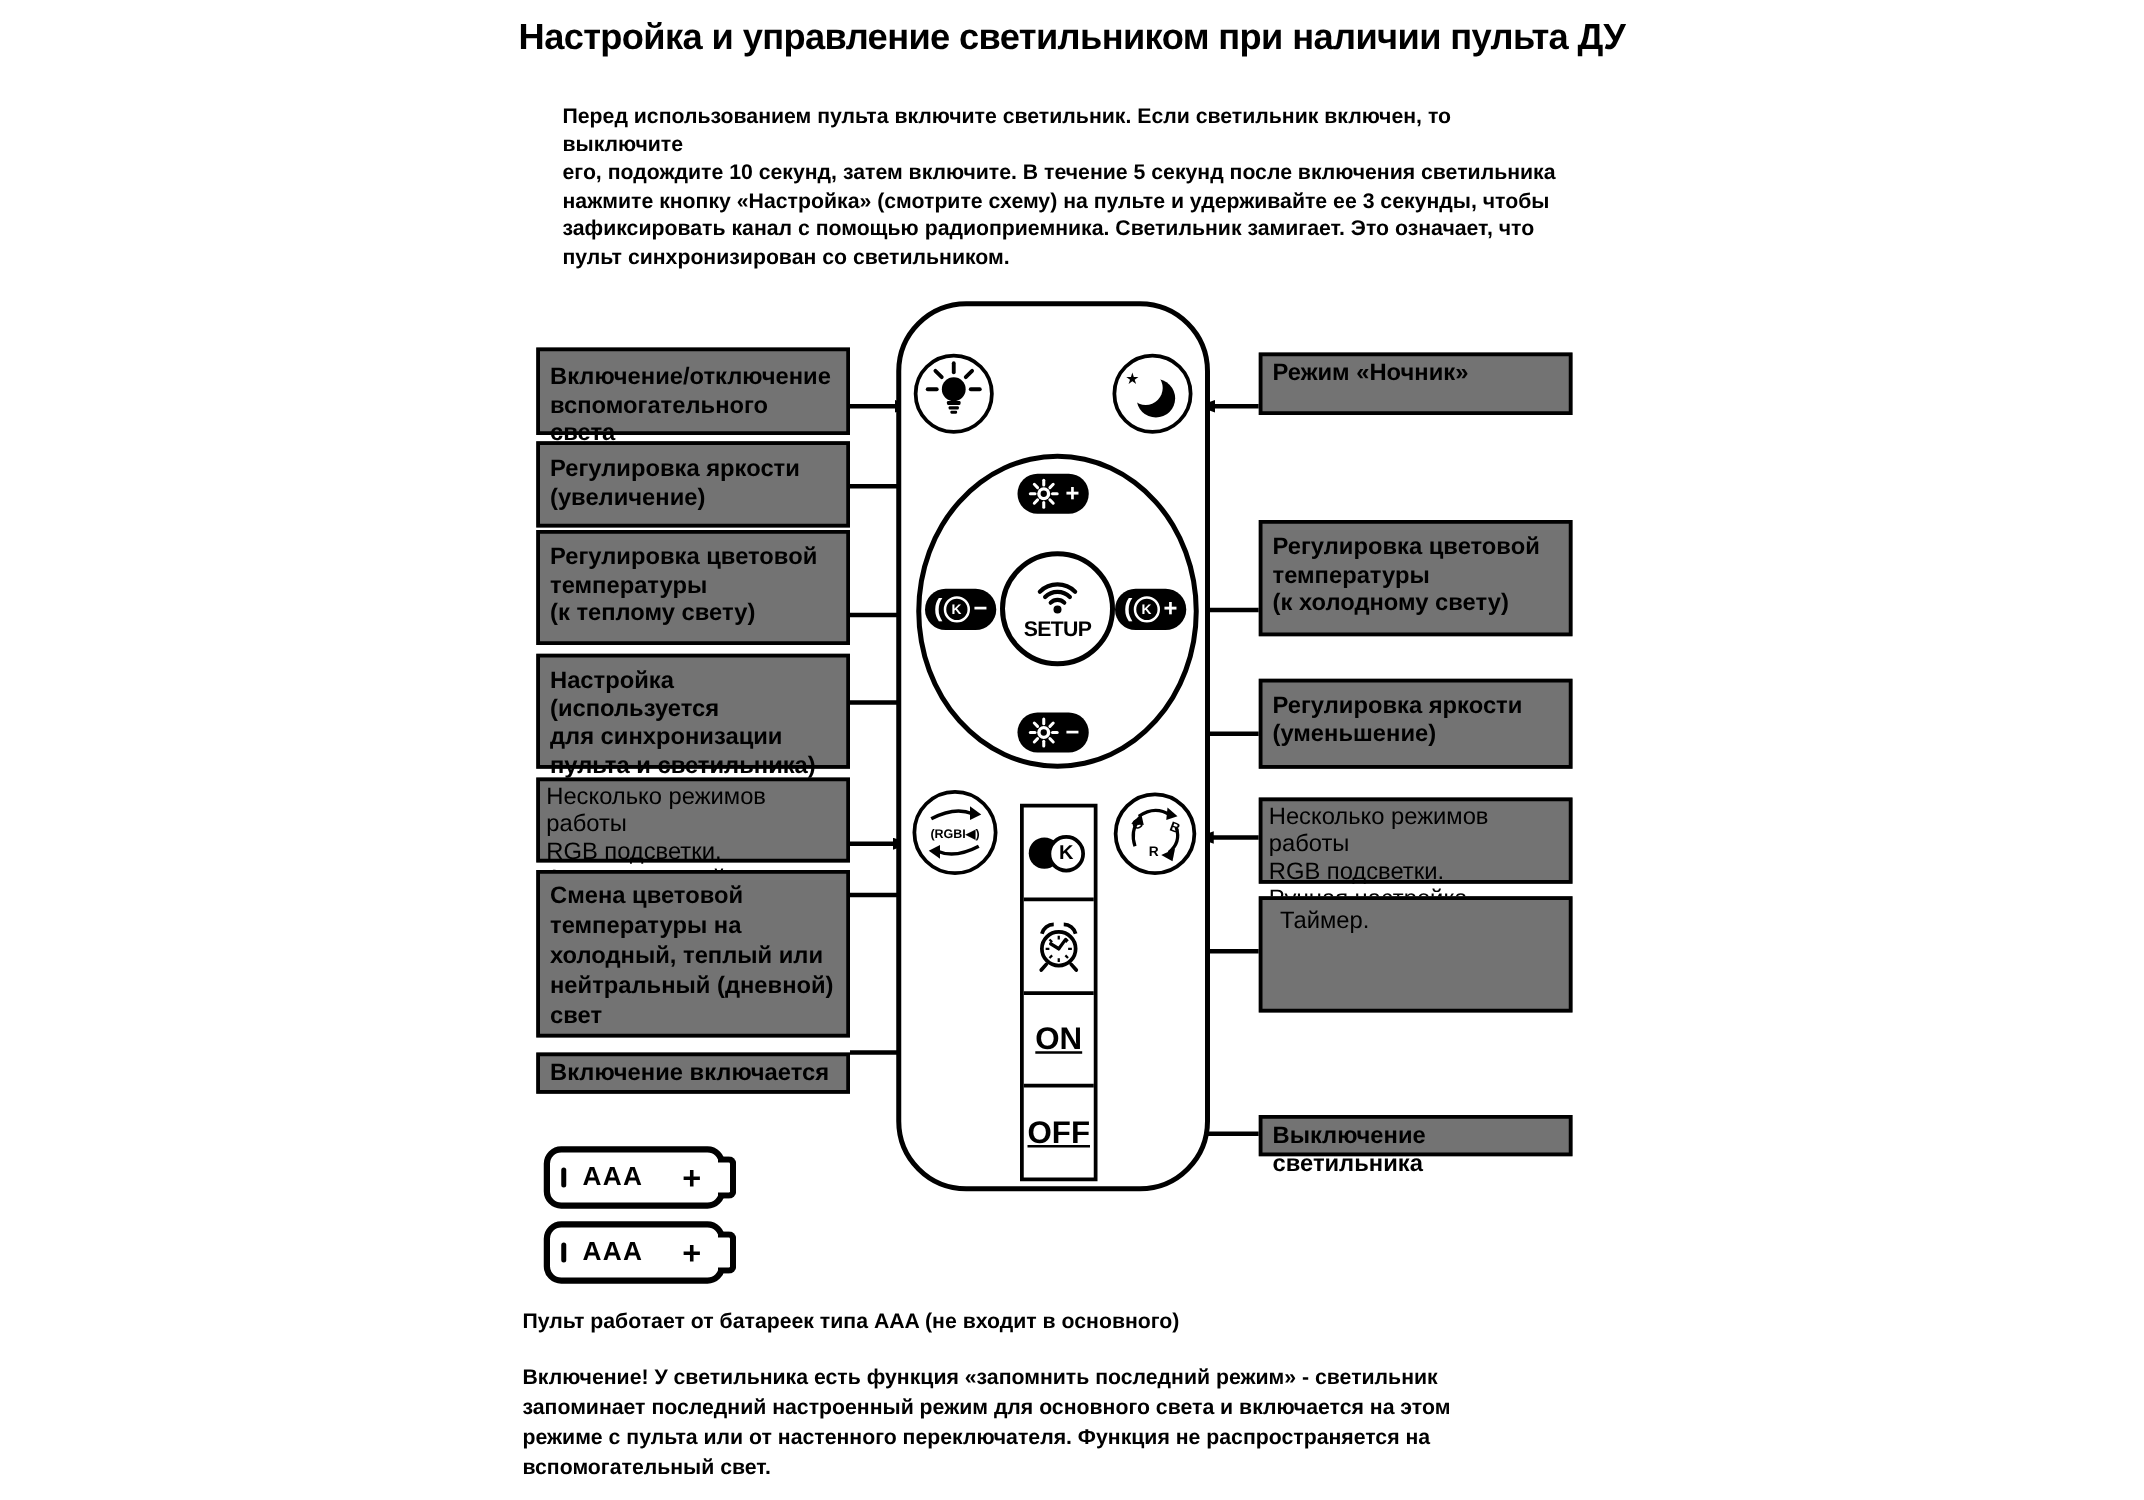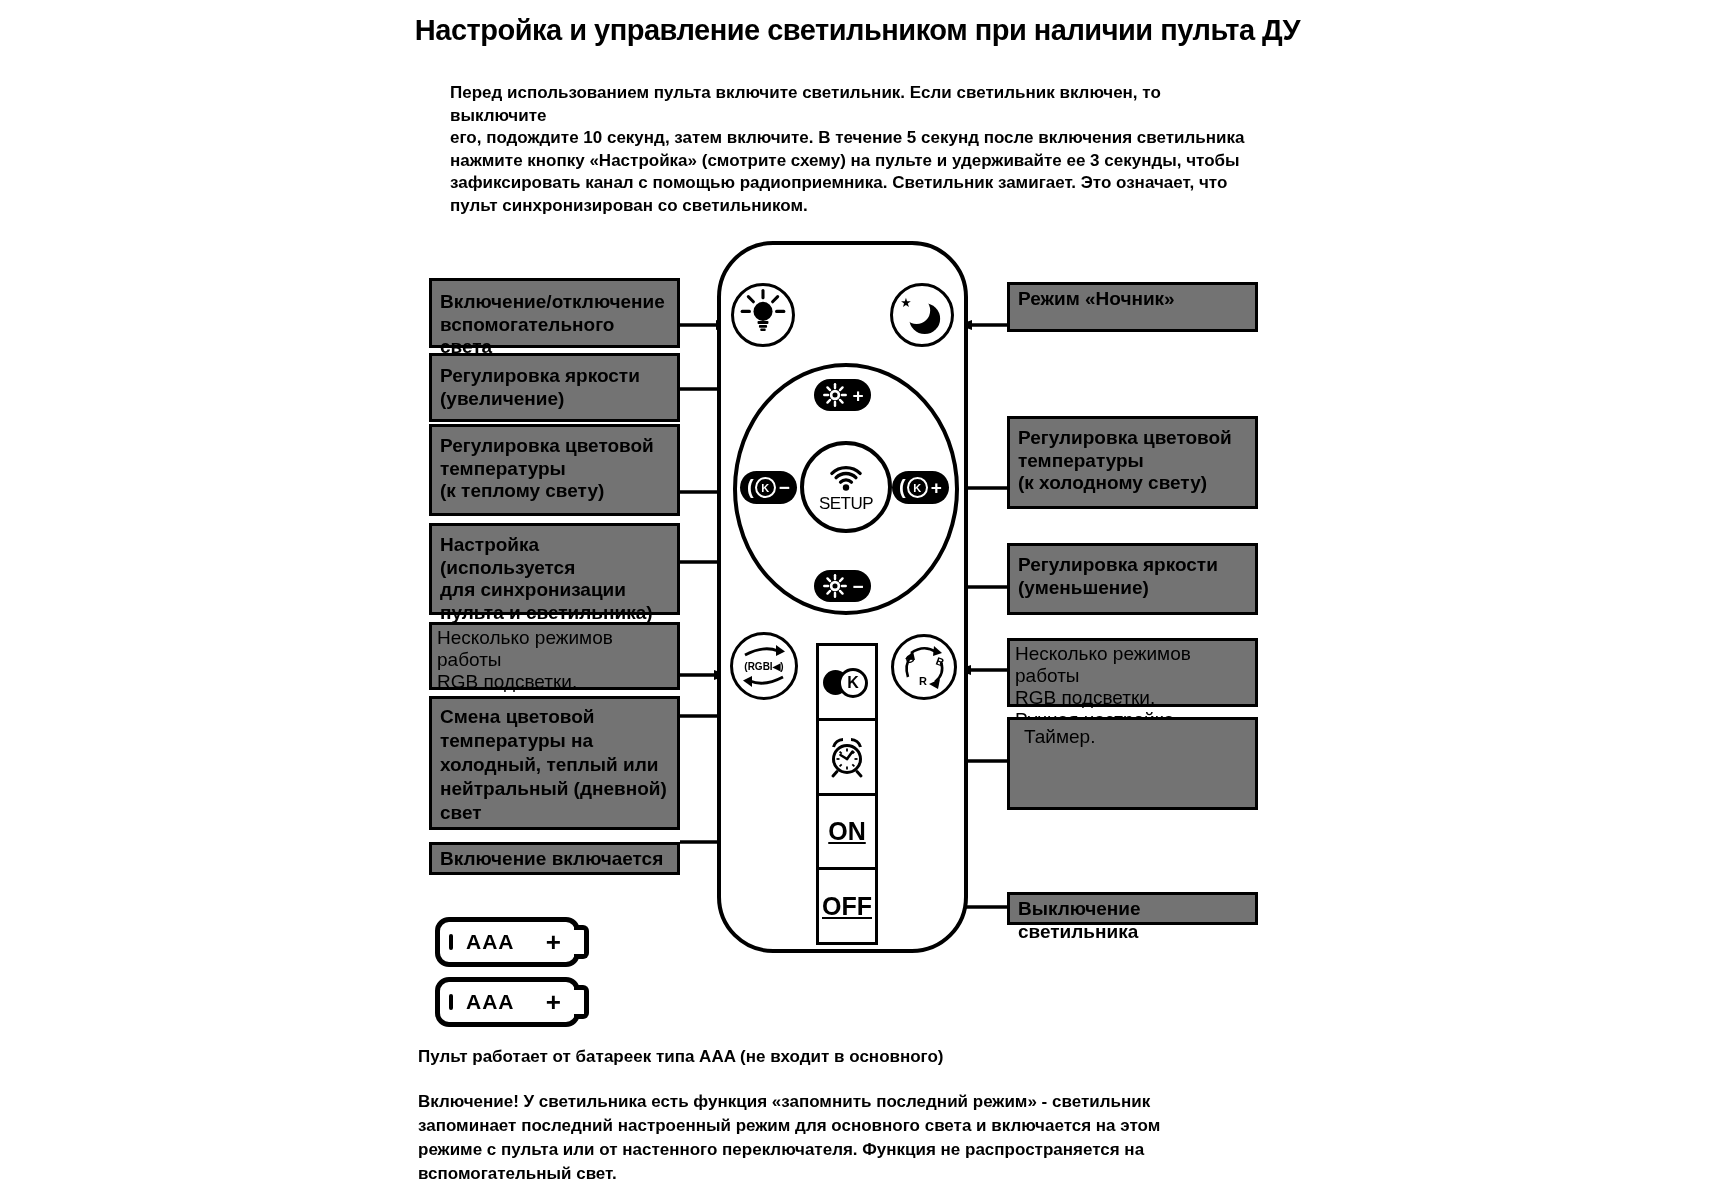--- a/index.html
+++ b/index.html
@@ -14,21 +14,21 @@
   .box{border:3px solid #000;background:#737373;font-weight:bold;font-size:19px;line-height:22.5px;
        padding:8px 8px;white-space:pre-line;}
   .box.rg{font-weight:normal;padding:2px 5px;line-height:22px;}
   .box.single{padding:3px 8px;}
   
   #remote{left:717px;top:241px;width:251px;height:712px;border:4px solid #000;border-radius:56px;background:#fff;}
   .circle-btn{border:3px solid #000;border-radius:50%;background:#fff;display:flex;align-items:center;justify-content:center;}
   #dpad{left:12px;top:118px;width:226px;height:252px;border:4px solid #000;border-radius:50%;background:#fff;}
   #setup-btn{left:79px;top:196px;width:92px;height:92px;border:4px solid #000;border-radius:50%;background:#fff;
              display:flex;flex-direction:column;align-items:center;justify-content:center;}
-  #setup-btn .setup-txt{font-weight:normal;font-size:17px;letter-spacing:-0.5px;margin-top:1px;text-align:center;}
+  #setup-btn .setup-txt{font-weight:bold;font-size:17px;letter-spacing:-0.5px;margin-top:1px;text-align:center;}
   .pill{background:#000;border-radius:17px;color:#fff;display:flex;align-items:center;justify-content:center;gap:1px;}
   .pill .sign{font-weight:bold;font-size:19px;color:#fff;line-height:1;margin-left:2px;}
   .pill .paren{font-weight:bold;font-size:20px;color:#fff;line-height:1;margin-top:-2px;}
   .pill .kring{width:17px;height:17px;border:2px solid #fff;border-radius:50%;display:flex;align-items:center;
                justify-content:center;font-weight:bold;font-size:11px;color:#fff;}
   #btn-column{left:95px;top:398px;width:62px;height:302px;border:3px solid #000;display:flex;flex-direction:column;}
   .cell{flex:1 1 0;display:flex;align-items:center;justify-content:center;position:relative;}
   .cell + .cell{border-top:3px solid #000;text-decoration:underline;}
   .cell .onoff{font-weight:bold;font-size:25px;letter-spacing:0;}
   

